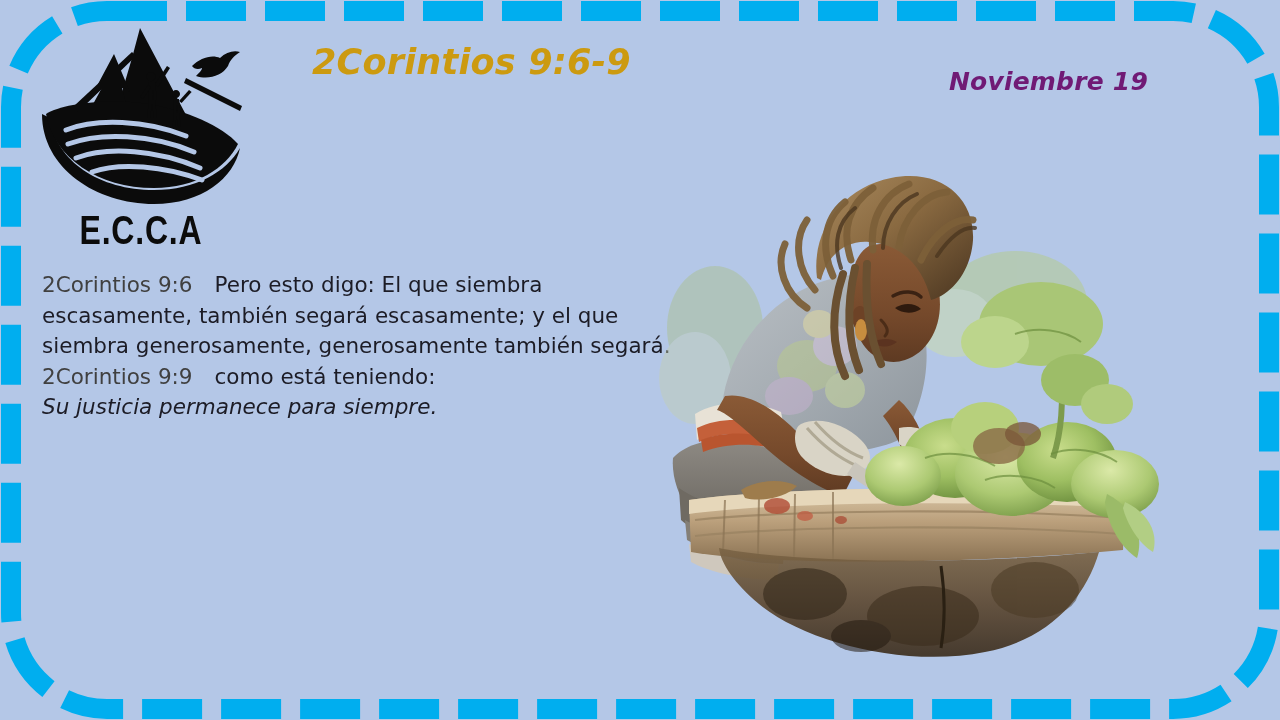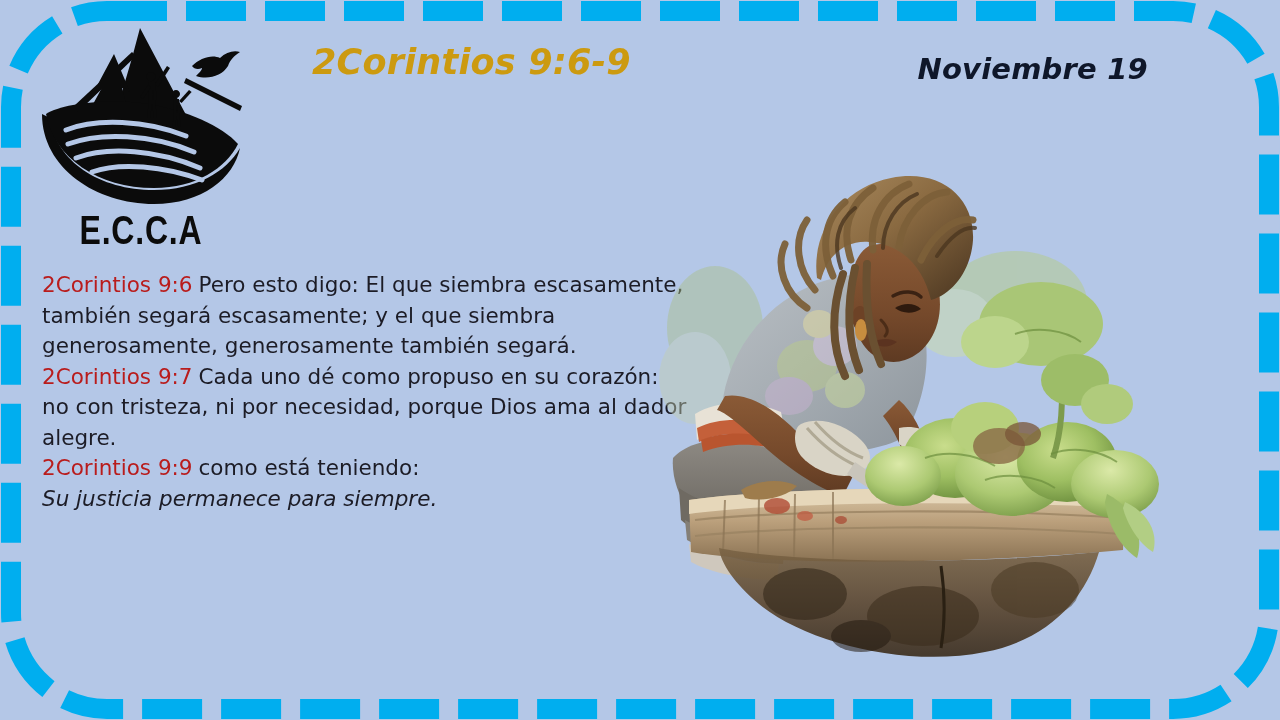--- a/index.html
+++ b/index.html
@@ -72,47 +72,47 @@
     font-weight: bold;
     font-style: italic;
     font-size: 35px;
     color: #cc9a10;
     letter-spacing: 0.2px;
     white-space: nowrap;
   }
   .title-date {
     position: absolute;
     right: 132px;
-    top: 52px;
+    top: 67px;
     font-family: "DejaVu Sans", sans-serif;
     font-weight: bold;
     font-style: italic;
-    font-size: 29px;
-    color: #0f172a;
+    font-size: 25px;
+    color: #701a75;
     letter-spacing: 0.2px;
     white-space: nowrap;
   }
 
   
   .scripture {
     position: absolute;
     left: 42px;
     top: 270px;
     width: 650px;
     font-family: "DejaVu Sans", sans-serif;
     font-size: 21.5px;
     line-height: 30.5px;
     color: #1c1c26;
   }
   .scripture p {
     margin: 0;
   }
   .vref {
-    color: #b91c1c;
-    margin-right: 6px;
+    color: #404040;
+    margin-right: 22px;
   }
   .poetic {
     font-style: italic;
   }
 
   
   .illustration {
     position: absolute;
     left: 655px;
     top: 128px;
@@ -207,21 +207,20 @@
       </g>
     </svg>
     <div class="logo-word">E.C.C.A</div>
   </div>
 
   <div class="title-ref">2Corintios 9:6-9</div>
   <div class="title-date">Noviembre 19</div>
 
   <div class="scripture">
     <p><span class="vref">2Corintios 9:6</span><span>Pero esto digo: El que siembra escasamente, también segará escasamente; y el que siembra generosamente, generosamente también segará.</span></p>
-    <p><span class="vref">2Corintios 9:7</span><span>Cada uno dé como propuso en su corazón: no con tristeza, ni por necesidad, porque Dios ama al dador alegre.</span></p>
     <p><span class="vref">2Corintios 9:9</span><span>como está teniendo:</span></p>
     <p class="poetic">Su justicia permanece para siempre.</p>
   </div>
 
   <svg class="illustration" viewBox="0 0 530 560" width="530" height="560" aria-hidden="true">
     <defs>
       <linearGradient id="skinG" x1="0" y1="0" x2="0" y2="1">
         <stop offset="0%" stop-color="#8a5a36"></stop>
         <stop offset="60%" stop-color="#75492b"></stop>
         <stop offset="100%" stop-color="#5e3a22"></stop>

